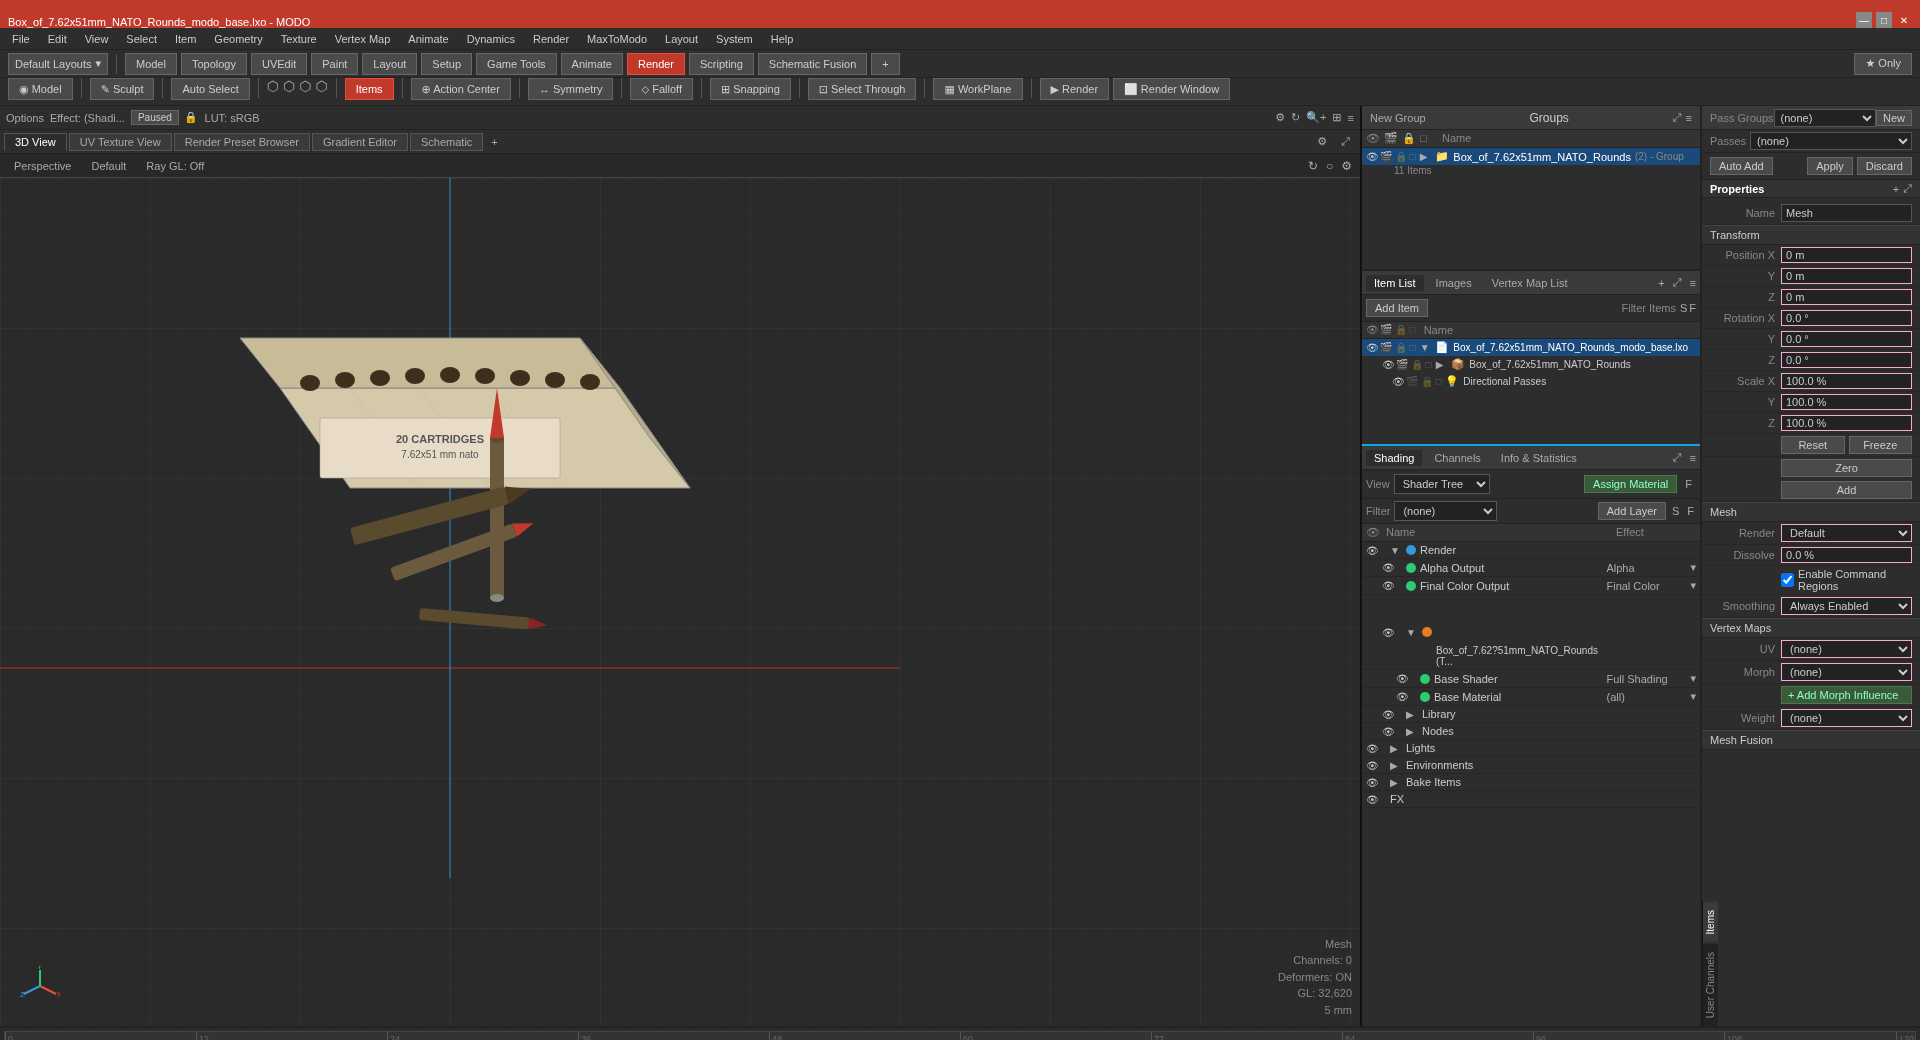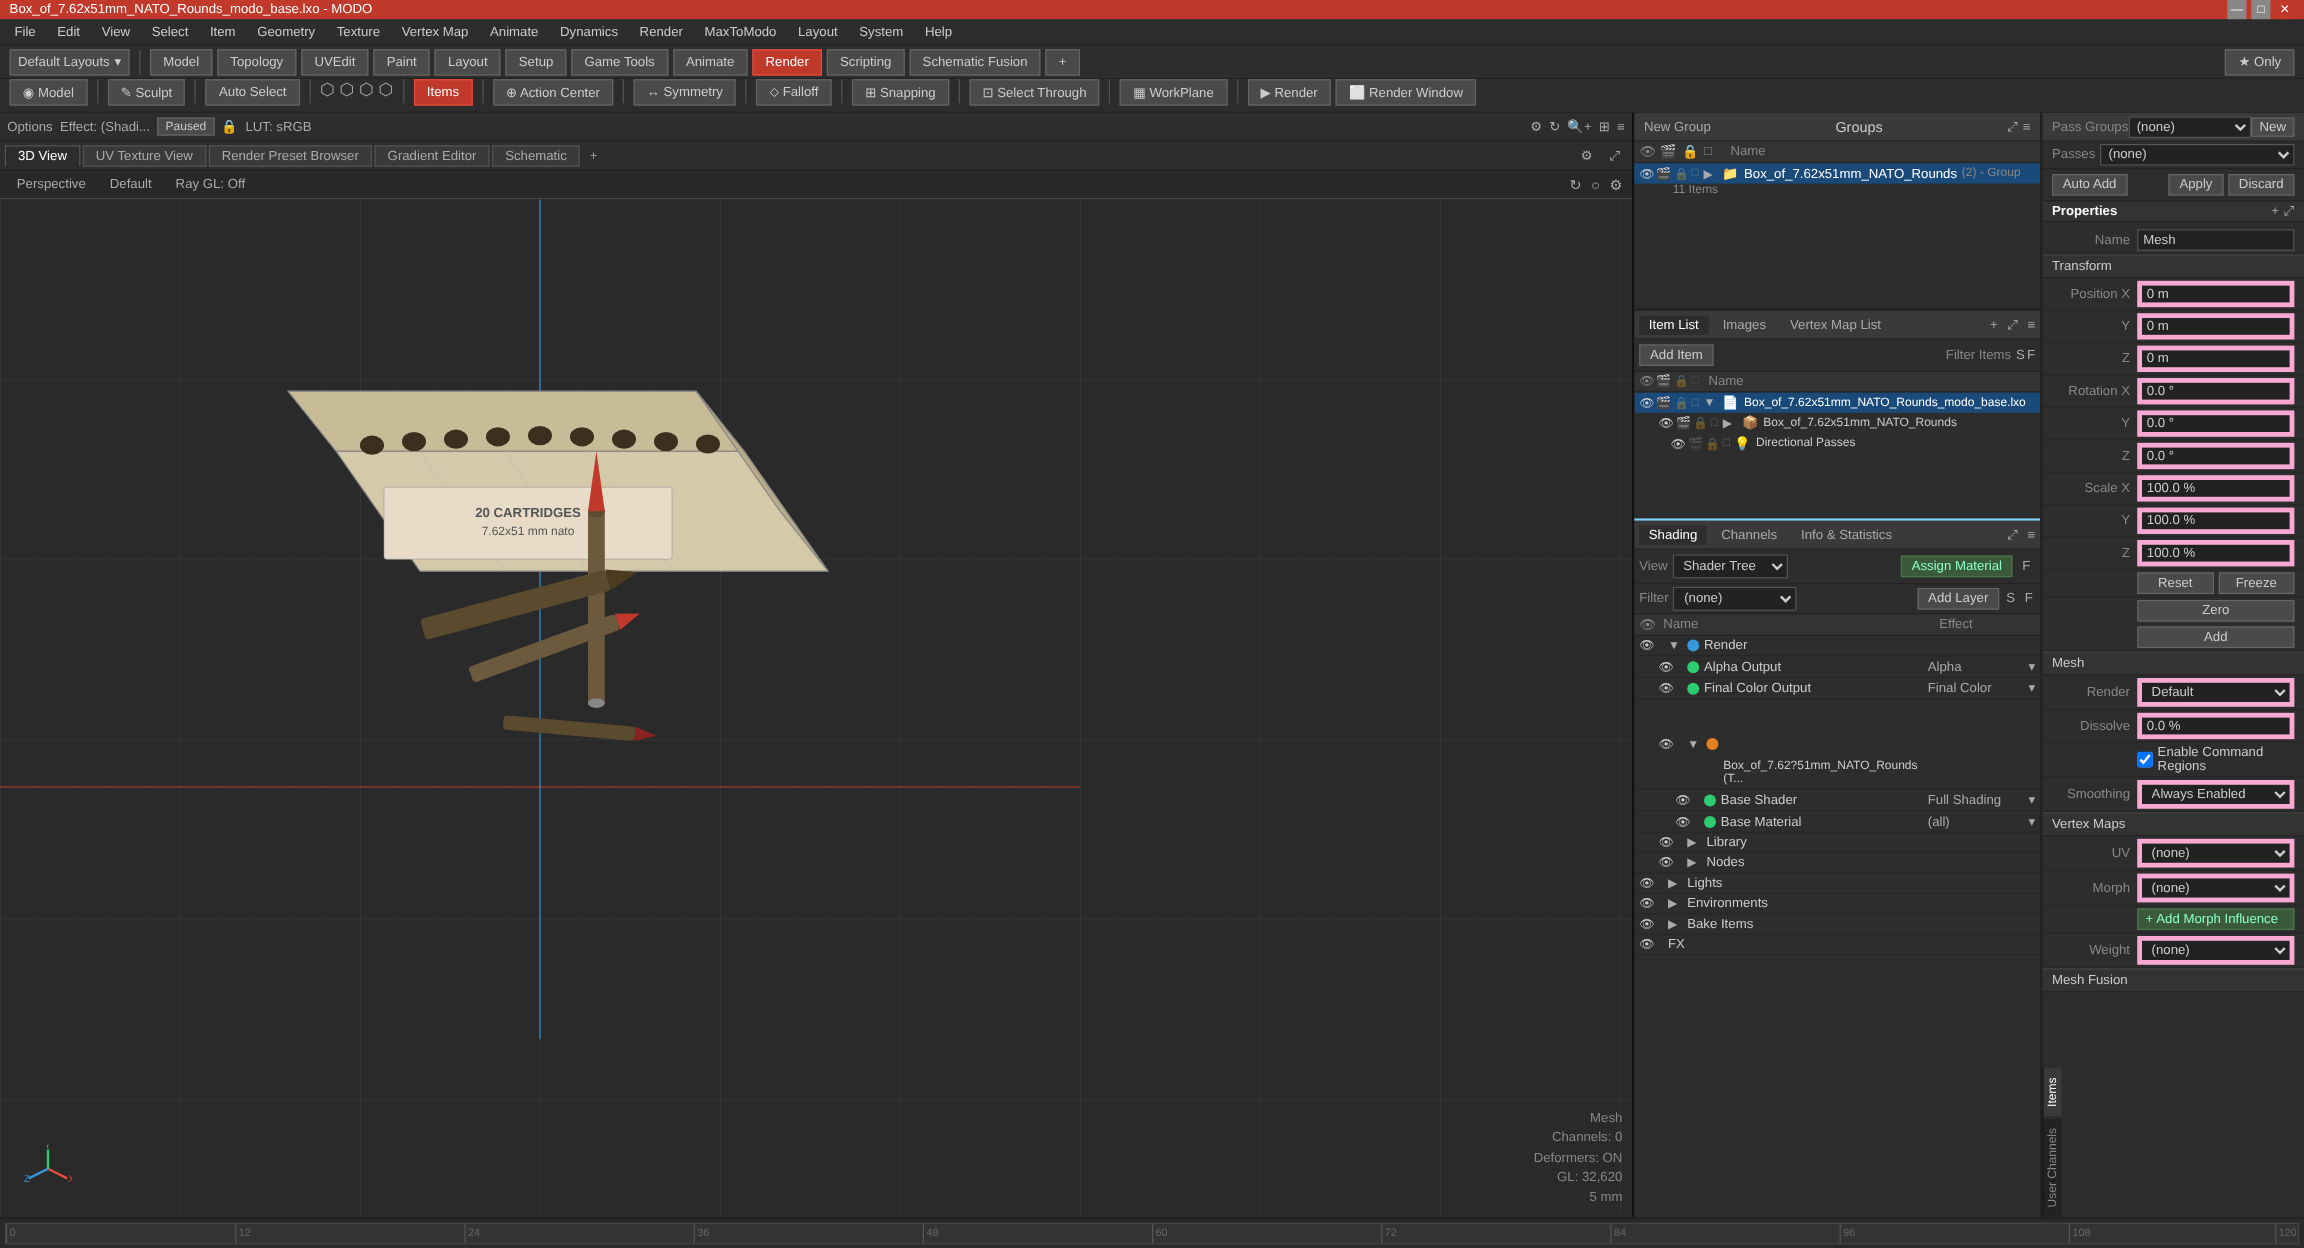--- a/index.html
+++ b/index.html
@@ -2,23 +2,23 @@
 <html><head>
   <meta charset="utf-8">
   <style>
     * { box-sizing: border-box; margin: 0; padding: 0; }
     body { background: #3a3a3a; color: #ccc; font-family: Arial, sans-serif; font-size: 11px; width: 1920px; height: 1040px; overflow: hidden; }
 
     
     #titlebar {
       background: #c0392b;
       color: white;
-      height: 16px;
-      display: flex;
-      align-items: center;
+      height: 28px;
+      display: flex;
+      align-items: flex-end;
       padding: 0 8px;
       justify-content: space-between;
     }
     #titlebar .win-controls { display: flex; gap: 4px; }
     #titlebar .win-btn { width: 16px; height: 16px; background: #888; border: none; color: white; font-size: 10px; cursor: pointer; display: flex; align-items: center; justify-content: center; }
 
     
     #menubar {
       background: #2d2d2d;
       height: 22px;
@@ -220,21 +220,21 @@
       padding: 2px 4px;
       background: #333;
       border-bottom: 1px solid #222;
       font-size: 11px;
       color: #888;
     }
 
     
     #items-panel {
       background: #2d2d2d;
-      border-bottom: 2px solid #7dd3fc;
+      border-bottom: 2px solid #0ea5e9;
       flex: 0 0 175px;
       overflow: hidden;
     }
     #items-header {
       background: #3a3a3a;
       height: 24px;
       display: flex;
       align-items: center;
       padding: 0 4px;
       gap: 4px;
@@ -346,21 +346,21 @@
       display: flex;
       align-items: center;
       padding: 2px 8px;
       border-bottom: 1px solid #262626;
       min-height: 20px;
     }
     .prop-label { color: #888; font-size: 11px; width: 65px; text-align: right; margin-right: 6px; flex-shrink: 0; }
     .prop-value { flex: 1; }
     .prop-input {
       background: #222;
-      border: 4px solid #f9a8d4;
+      border: 1px solid #f9a8d4;
       color: #ccc;
       padding: 1px 4px;
       font-size: 11px;
       width: 100%;
     }
 
     .name-input {
       background: #222;
       border: 1px solid #555;
       color: #ccc;

